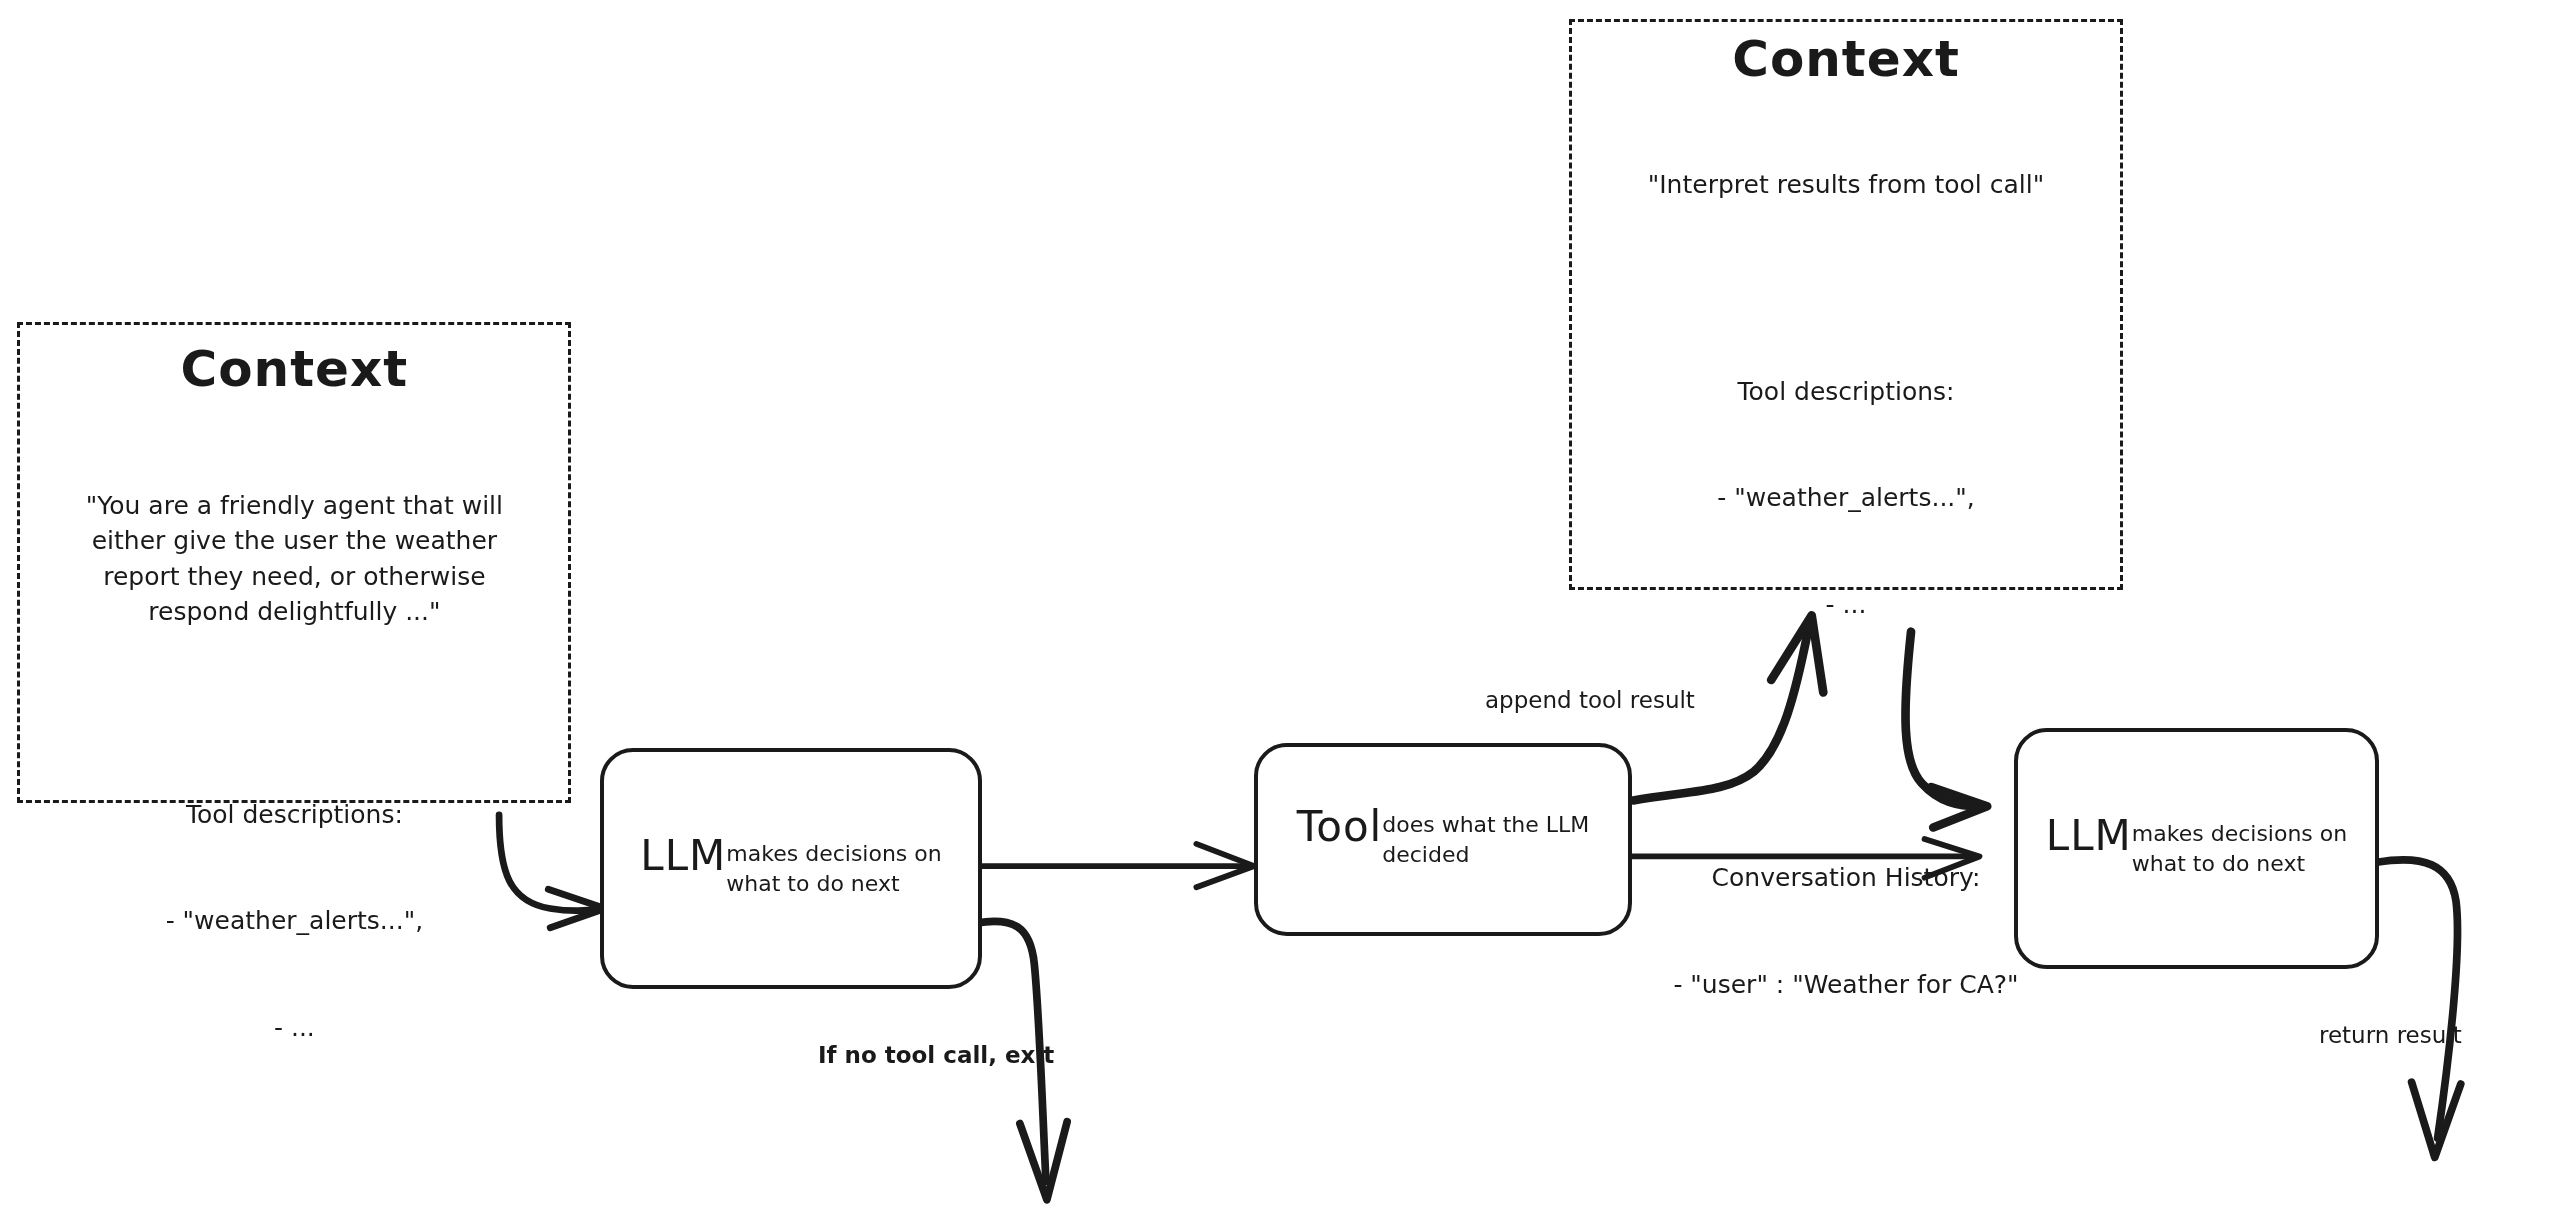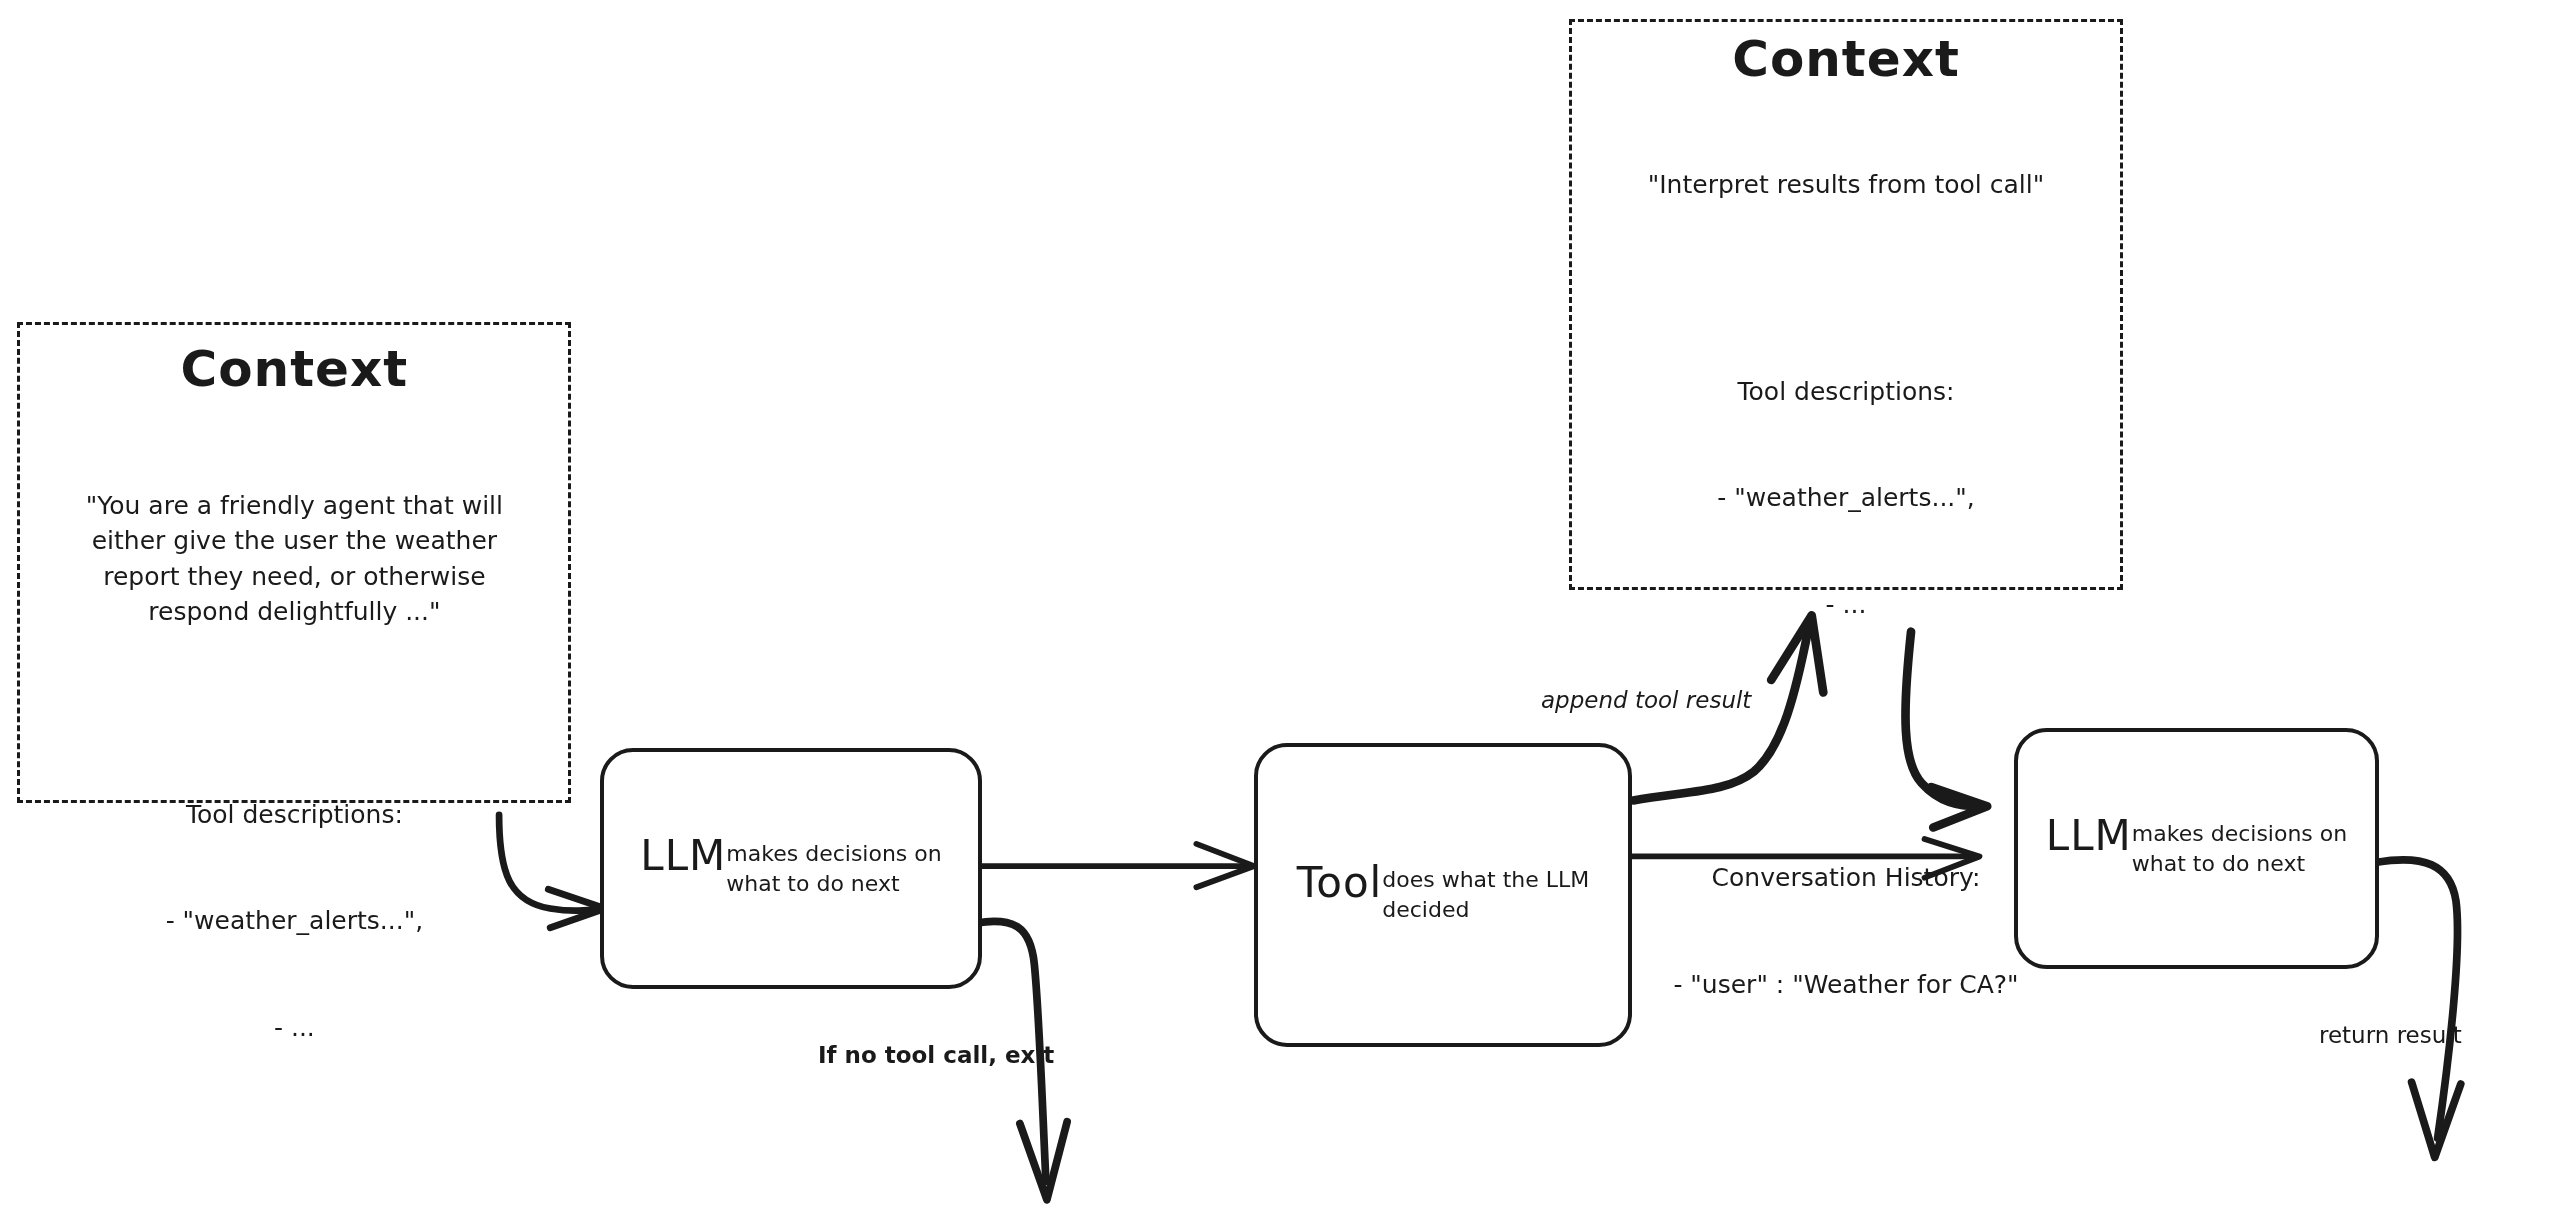--- a/index.html
+++ b/index.html
@@ -171,32 +171,32 @@
       </div>
     </div>
   </div>
 
   <div class="node" style="left:600px; top:748px; width:382px; height:241px;">
     <div class="node-title">LLM</div>
     <div class="node-sub">makes decisions on
 what to do next</div>
   </div>
 
-  <div class="node" style="left:1254px; top:743px; width:378px; height:304px;">
+  <div class="node" style="left:1254px; top:743px; width:378px; height:193px;">
     <div class="node-title">Tool</div>
     <div class="node-sub">does what the LLM
 decided</div>
   </div>
 
   <div class="node" style="left:2014px; top:728px; width:365px; height:241px;">
     <div class="node-title">LLM</div>
     <div class="node-sub">makes decisions on
 what to do next</div>
   </div>
 
   <div class="edge-label" style="left:818px; top:1042px;font-weight:bold;">If no tool call, exit</div>
 
-  <div class="edge-label" style="left:1541px; top:687px;font-style:italic;">append tool result</div>
+  <div class="edge-label" style="left:1485px; top:687px;">append tool result</div>
 
   <div class="edge-label" style="left:2319px; top:1022px;">return result</div>
 
 </div>
 
 
 </body></html>

